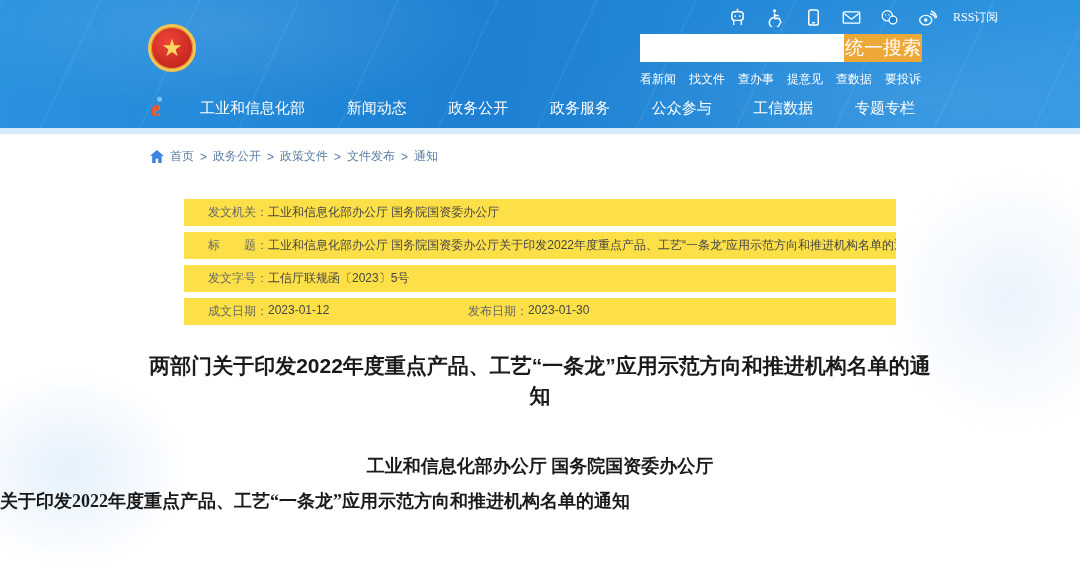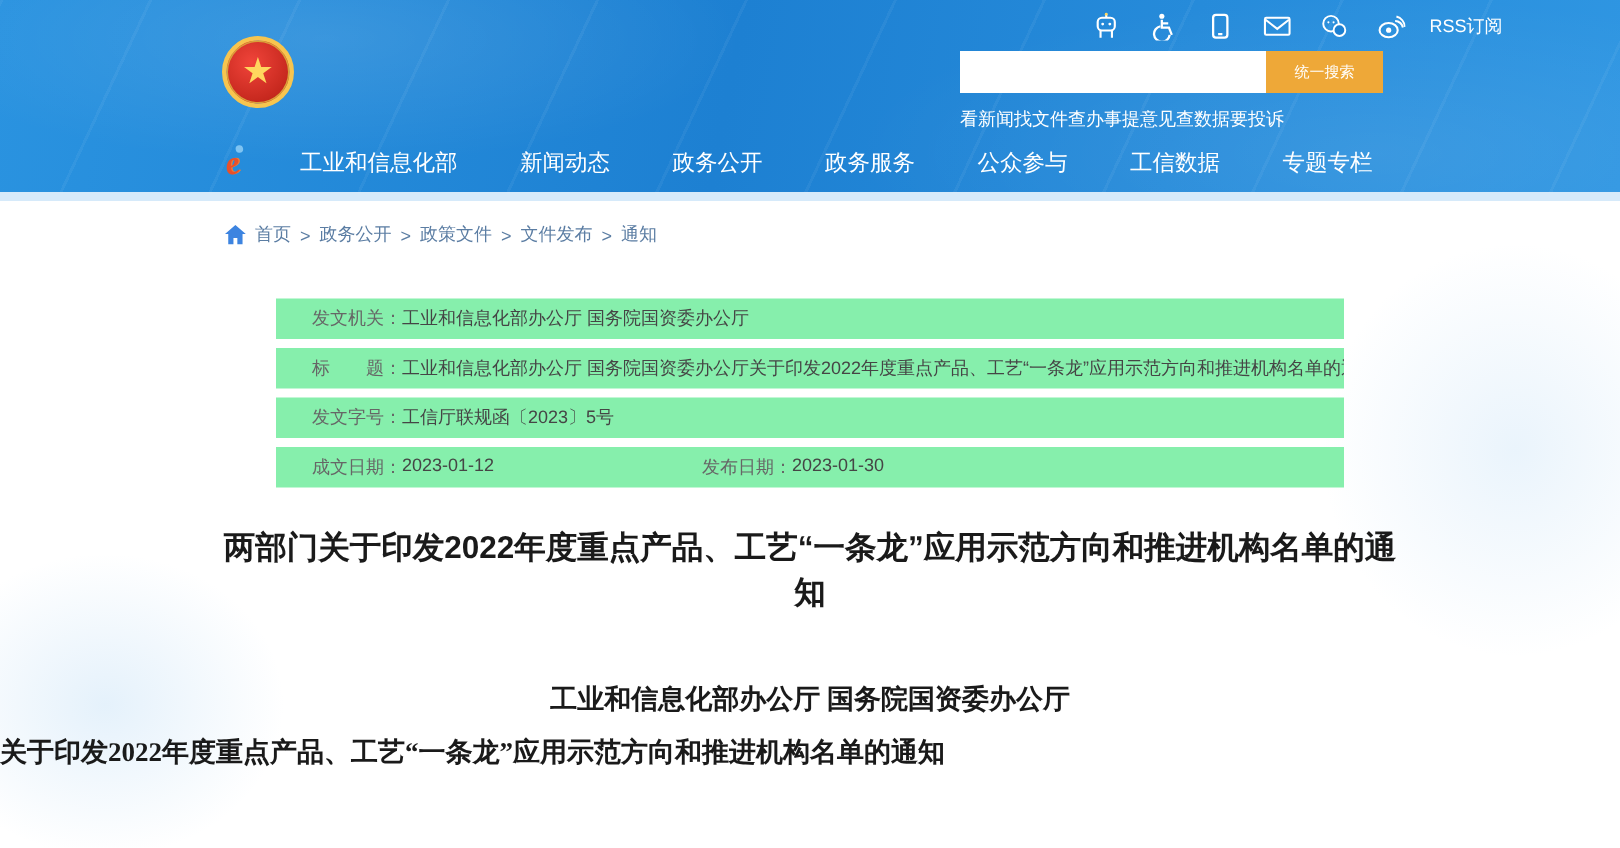--- a/index.html
+++ b/index.html
@@ -23,20 +23,21 @@
     background:
       repeating-linear-gradient(115deg, rgba(255,255,255,0.05) 0 2px, transparent 2px 90px),
       radial-gradient(ellipse 400px 120px at 20% 20%, rgba(255,255,255,0.10), transparent 70%),
       radial-gradient(ellipse 500px 150px at 85% 80%, rgba(255,255,255,0.08), transparent 70%);
     pointer-events: none;
   }
   .icons-row {
     position: absolute; top: 8px; left: 728px;
     display: flex; align-items: center; gap: 19px;
     z-index: 3;
+    font-family: Liberation Serif, serif;
   }
   .hicon { width: 19px; height: 19px; display: inline-flex; align-items: center; justify-content: center; cursor: pointer; }
   .hicon svg { width: 100%; height: 100%; }
   .rss-label { color: #ffffff; font-size: 12px; cursor: pointer; margin-left: -3px; }
 
   .logo-row {
     position: absolute; top: 24px; left: 148px;
     display: flex; align-items: center; gap: 12px; z-index: 3; cursor: pointer;
   }
   .emblem {
@@ -55,24 +56,24 @@
   .site-subtitle { font-size: 10.5px; margin-top: 4px; opacity: 0.95; }
 
   .search-area { position: absolute; top: 34px; left: 640px; width: 282px; z-index: 3; }
   .search-box { display: flex; height: 28px; }
   .search-input {
     flex: 1; border: none; outline: none; background: #ffffff;
     padding: 0 8px; font-size: 13px;
   }
   .search-btn {
     width: 78px; border: none; cursor: pointer;
-    background: #eea838; color: #ffffff; font-size: 10px;
+    background: #eea838; color: #ffffff; font-size: 19px;
     font-family: inherit;
   }
-  .quick-links { display: flex; margin-top: 9px; }
+  .quick-links { display: flex; gap: 13px; margin-top: 9px; }
   .quick-links span { color: #ffffff; font-size: 12px; cursor: pointer; white-space: nowrap; }
 
   .nav {
     position: absolute; left: 0; right: 0; bottom: 0; height: 40px;
     display: flex; align-items: center;
     padding: 0 165px 0 200px;
     justify-content: space-between;
     z-index: 3;
   }
   .miit-mark {
@@ -108,21 +109,21 @@
     display: flex; align-items: center; gap: 6px;
     font-size: 12px; color: #5b7da3;
   }
   .home-icon { width: 14px; height: 13px; display: inline-flex; }
   .crumb { cursor: pointer; }
   .crumb-sep { color: #5b7da3; }
 
   
   .meta-table { position: relative; z-index: 1; width: 712px; margin: 34px auto 0; }
   .meta-row {
-    background: #86efac; margin-bottom: 6px;
+    background: #fde047; margin-bottom: 6px;
     padding: 5px 10px 5px 24px;
     font-size: 12px; color: #666;
     display: flex; white-space: nowrap; overflow: hidden;
   }
   .meta-label { color: #666; flex-shrink: 0; }
   .meta-value { color: #454545; }
   .meta-pair-first { width: 260px; flex-shrink: 0; display: flex; }
 
   
   .article { position: relative; z-index: 1; }

